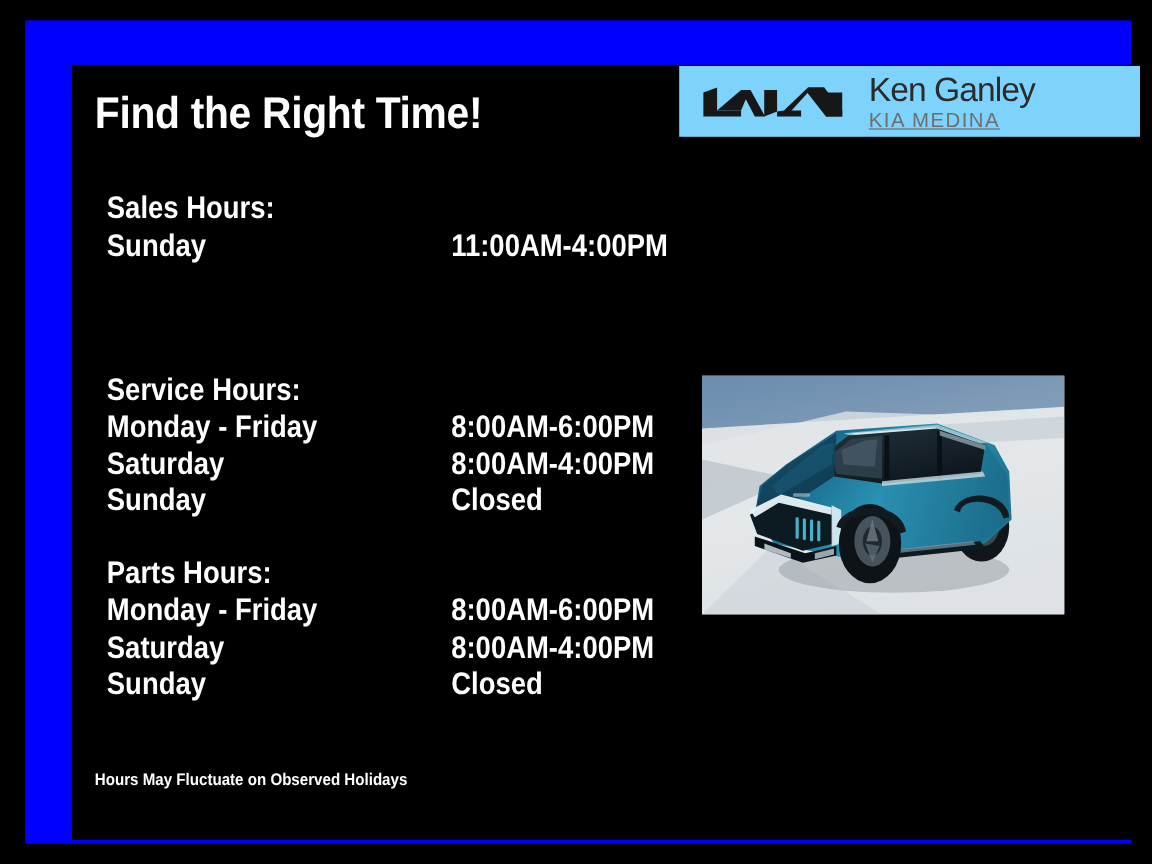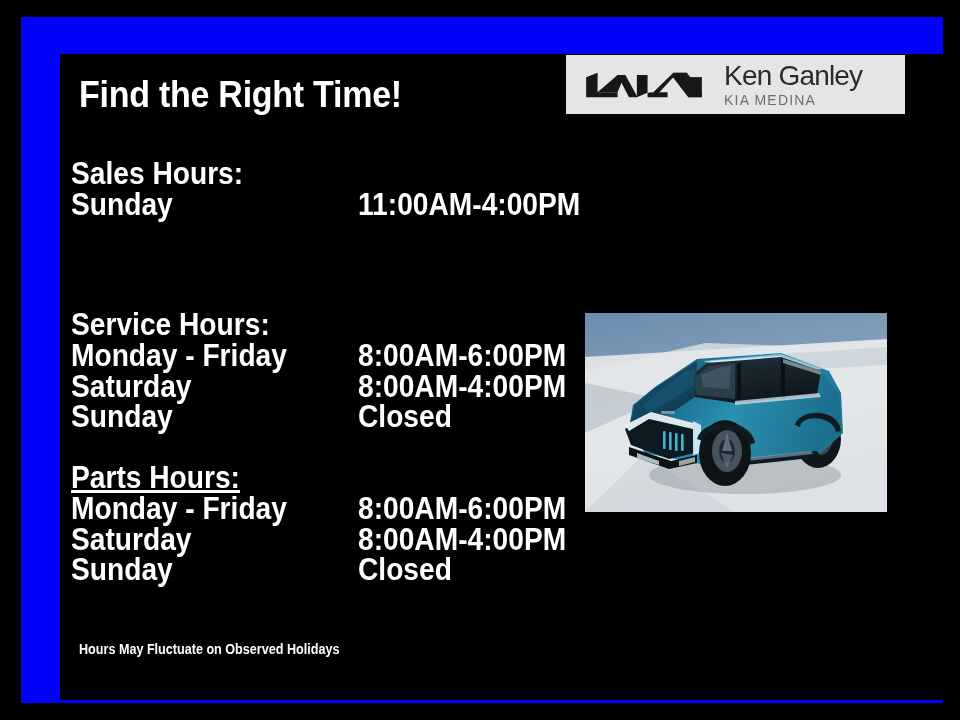--- a/index.html
+++ b/index.html
@@ -52,24 +52,24 @@
     letter-spacing: -0.3px;
     font-stretch: condensed;
     transform: scaleX(0.92);
     transform-origin: left center;
     white-space: nowrap;
   }
 
   
   .hours-block {
     position: absolute;
-    left: 71px;
+    left: 89px;
     color: #ffffff;
     font-weight: bold;
-    font-size: 32px;
+    font-size: 26px;
     line-height: 30.8px;
     white-space: nowrap;
   }
   .hours-block .heading {
     transform: scaleX(0.88);
     transform-origin: left center;
     display: block;
   }
   .hours-row {
     position: relative;
@@ -85,43 +85,43 @@
   .hours-row .time {
     position: absolute;
     left: 287px;
     top: 0;
     transform: scaleX(0.88);
     transform-origin: left center;
   }
 
   #sales-hours  { top: 158px; }
   #service-hours{ top: 309px; text-align: right; }
-  #parts-hours  { top: 462px; text-decoration: underline; }
+  #parts-hours  { top: 462px; }
 
   
   #footer-note {
     position: absolute;
     left: 79px;
     top: 641px;
     font-size: 14px;
     font-weight: bold;
     color: #ffffff;
     transform: scaleX(0.9);
     transform-origin: left center;
     white-space: nowrap;
   }
 
   
   #logo-box {
     position: absolute;
     left: 566px;
     top: 55px;
-    width: 339px;
+    width: 384px;
     height: 59px;
-    background: #e5e5e5;
+    background: #7dd3fc;
     display: flex;
     align-items: center;
     box-sizing: border-box;
   }
   #kia-mark {
     margin-left: 17px;
     width: 122px;
     height: 30px;
     flex: none;
   }
@@ -134,24 +134,25 @@
   }
   #dealer-name {
     font-size: 28px;
     font-weight: normal;
     color: #2b2b2b;
     letter-spacing: -0.8px;
     white-space: nowrap;
   }
   #dealer-sub {
     margin-top: 3px;
-    font-size: 14px;
+    font-size: 17px;
     color: #6e6e6e;
     letter-spacing: 1.2px;
     white-space: nowrap;
+    text-decoration: underline;
   }
 
   
   #vehicle-photo {
     position: absolute;
     left: 585px;
     top: 313px;
     width: 302px;
     height: 199px;
     overflow: hidden;

